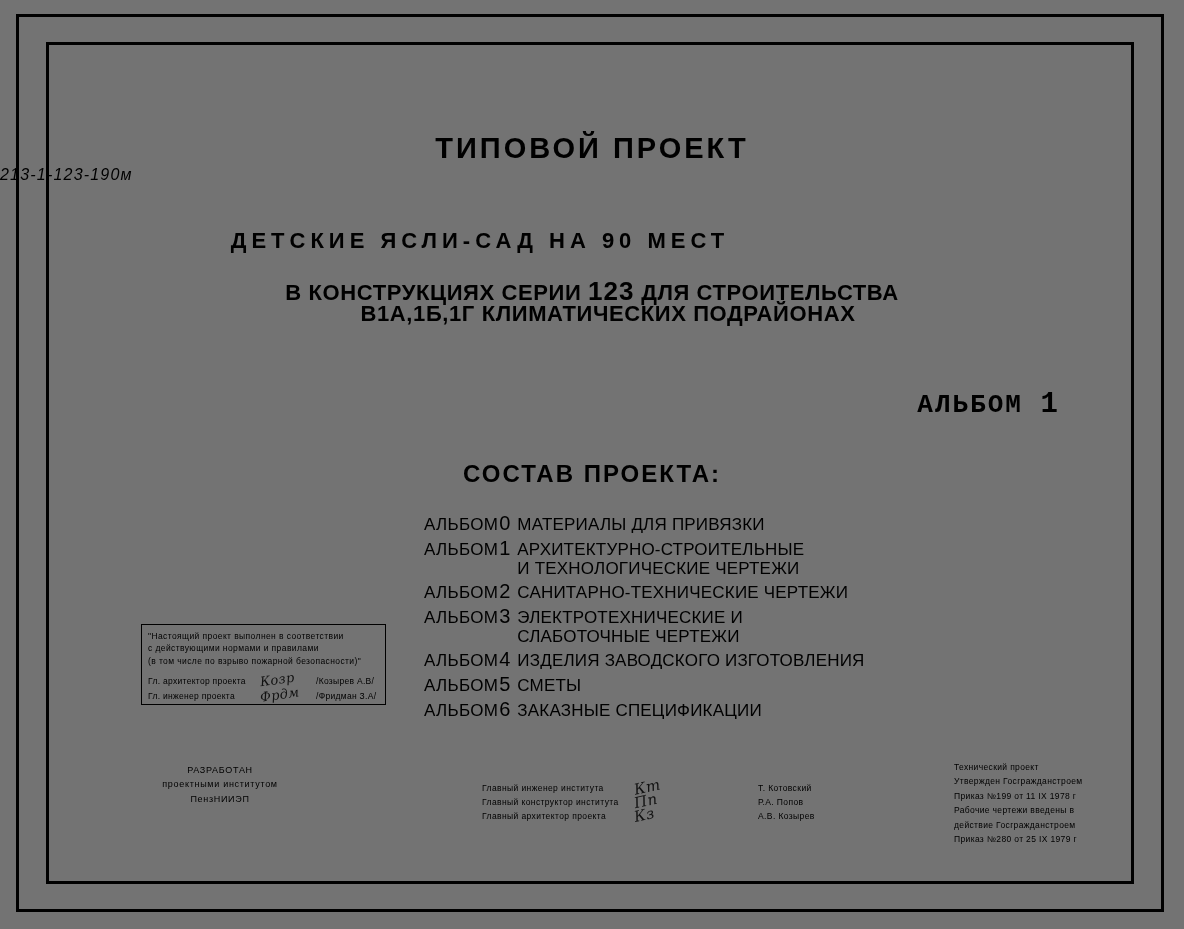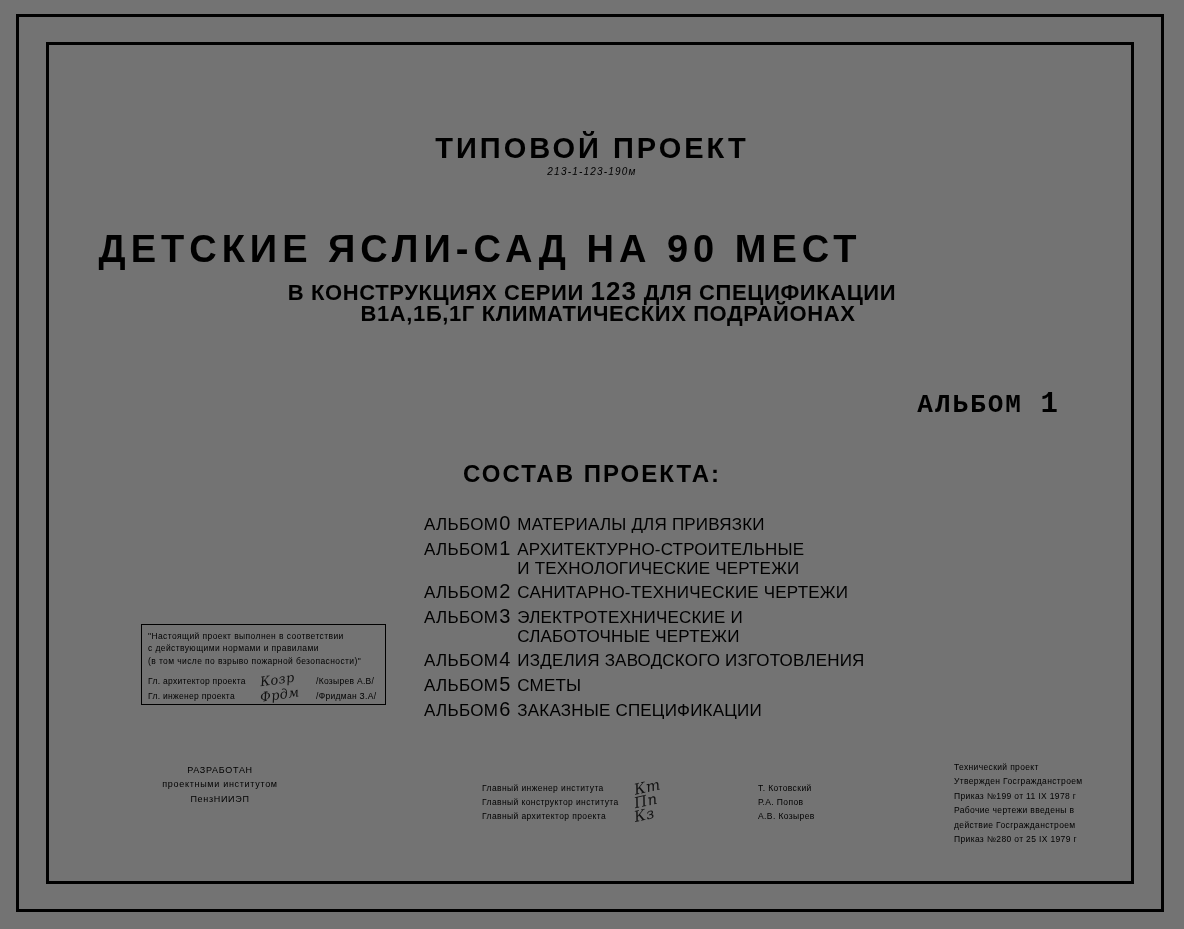--- a/index.html
+++ b/index.html
@@ -50,32 +50,31 @@
     text-align: center;
     font-size: 29px;
     font-weight: bold;
     letter-spacing: 3px;
   }
   .title-code {
     position: absolute;
     left: 0;
     top: 166px;
     width: 1184px;
-    text-align: center;
-    font-size: 10px;
+    font-size: 16px;
     font-style: italic;
     letter-spacing: 1.2px;
   }
   .title-project {
     position: absolute;
     left: 0;
     top: 228px;
     width: 960px;
     text-align: center;
-    font-size: 38px;
+    font-size: 22px;
     font-weight: bold;
     letter-spacing: 5px;
   }
   .title-sub1 {
     position: absolute;
     left: 0;
     top: 276px;
     width: 1184px;
     text-align: center;
     font-size: 22px;
@@ -261,21 +260,21 @@
   <div class="frame-inner"></div>
 
   <div class="title-main">ТИПОВОЙ  ПРОЕКТ</div>
   <div class="title-code">213-1-123-190м</div>
 
   <div class="title-project">ДЕТСКИЕ   ЯСЛИ-САД   НА   90   МЕСТ</div>
 
   <div class="title-sub1">
     <span>В КОНСТРУКЦИЯХ СЕРИИ</span>
     <span class="big-num">123</span>
-    <span>ДЛЯ СПЕЦИФИКАЦИИ</span>
+    <span>ДЛЯ СТРОИТЕЛЬСТВА</span>
   </div>
   <div class="title-sub2">В1А,1Б,1Г КЛИМАТИЧЕСКИХ ПОДРАЙОНАХ</div>
 
   <div class="album-title">
     <span>АЛЬБОМ</span>
     <span class="album-num">1</span>
   </div>
 
   <div class="contents-title">СОСТАВ  ПРОЕКТА:</div>
 

